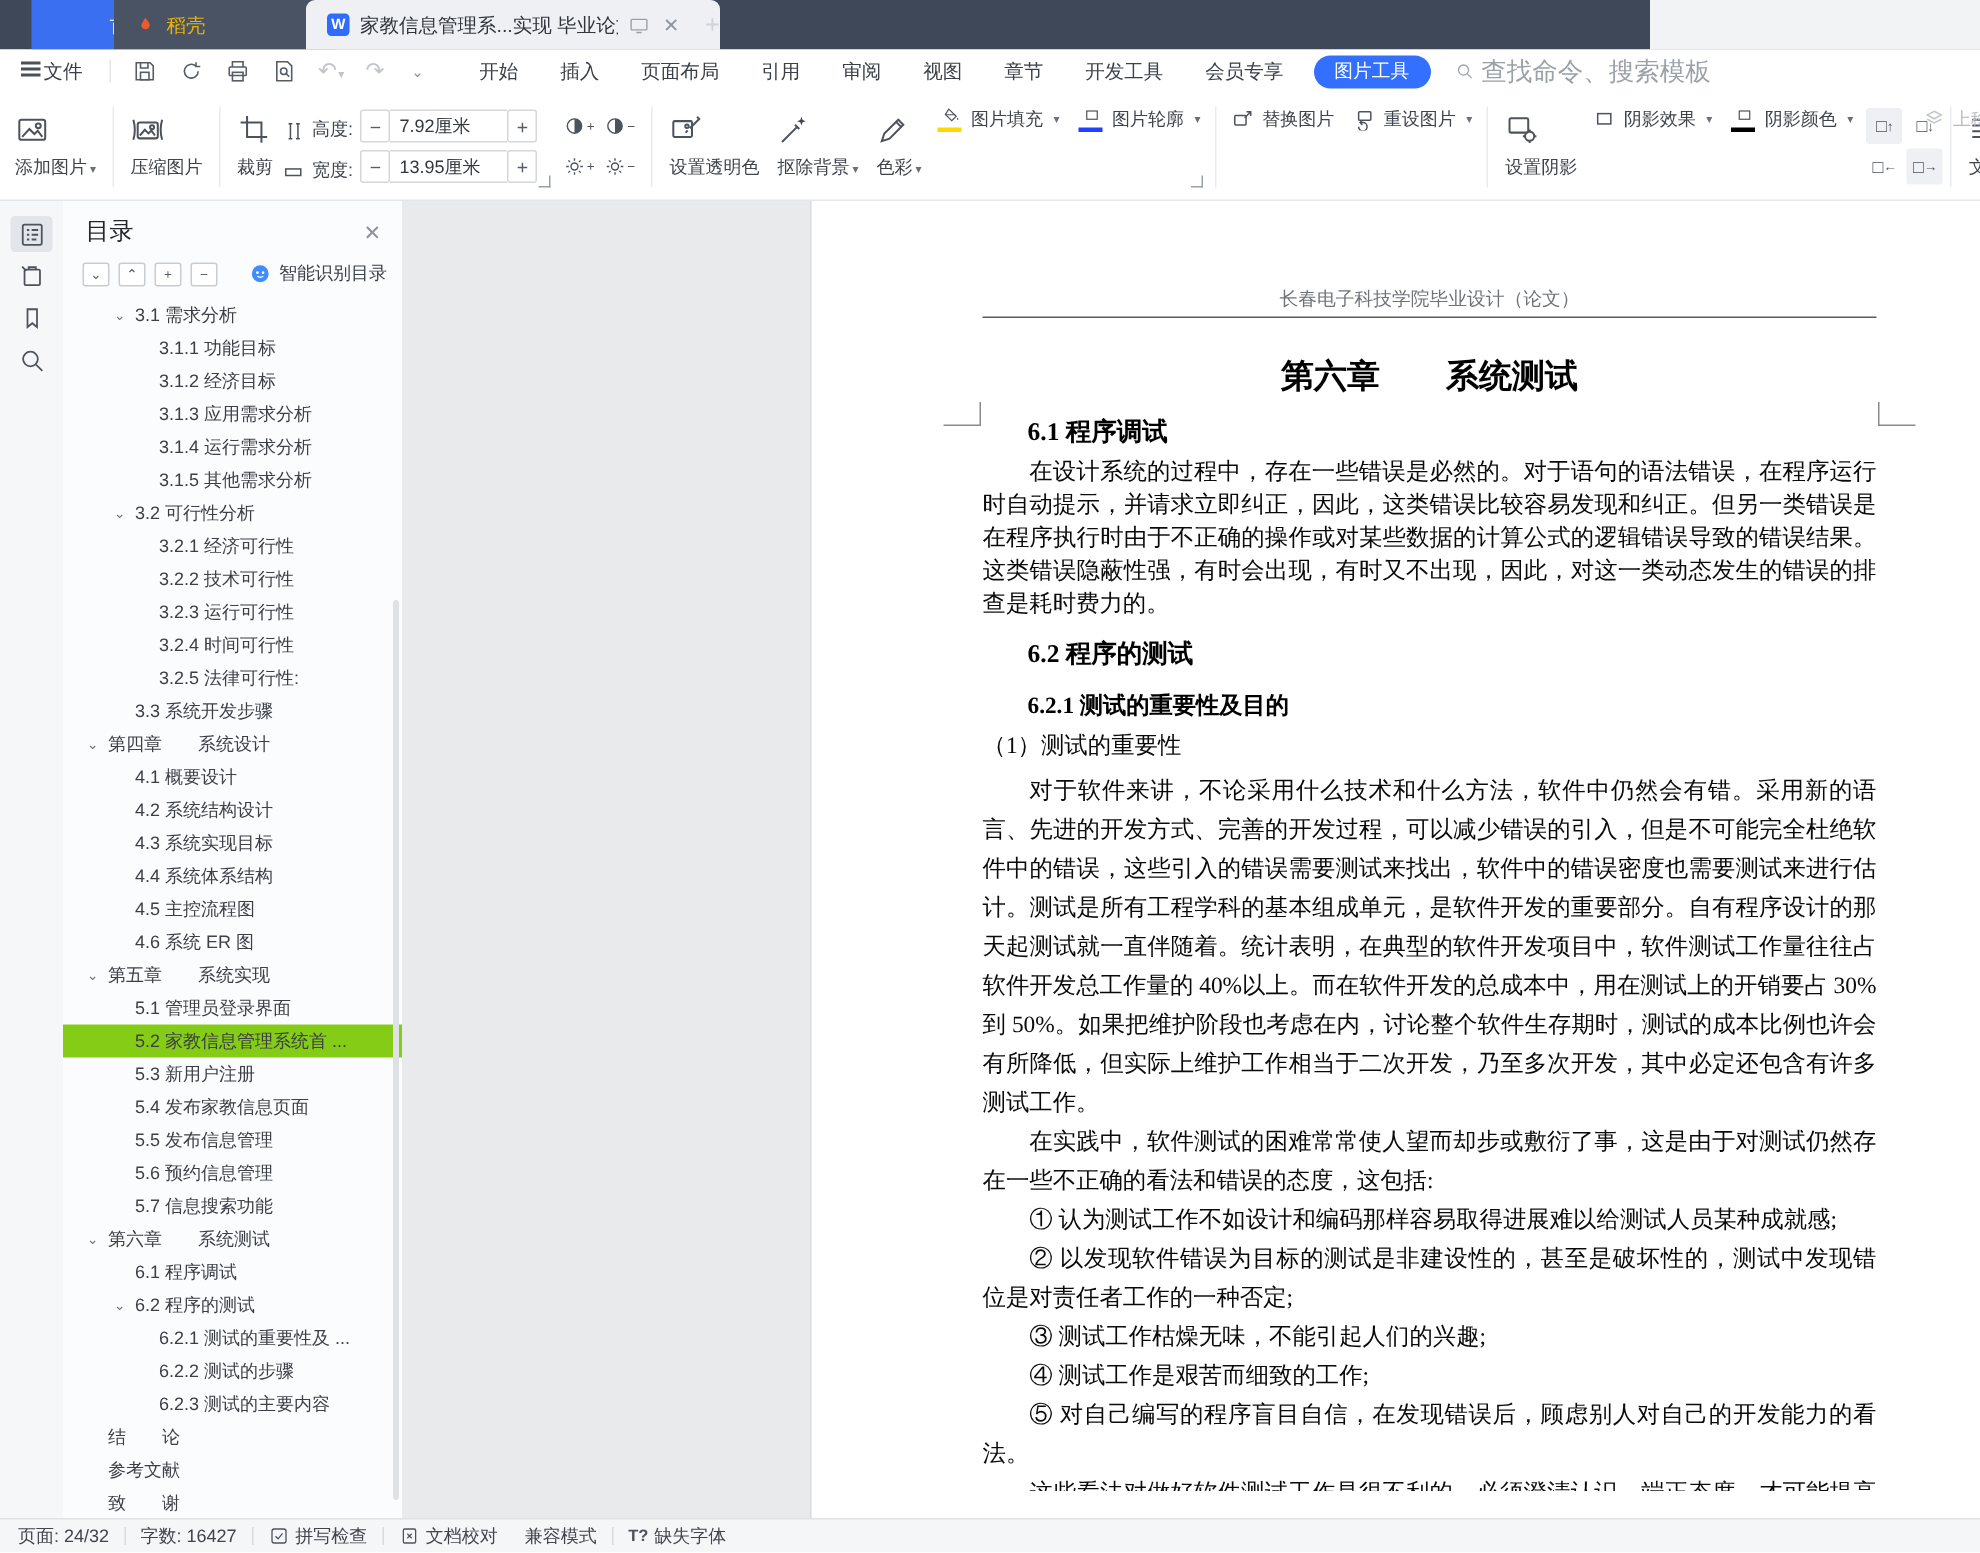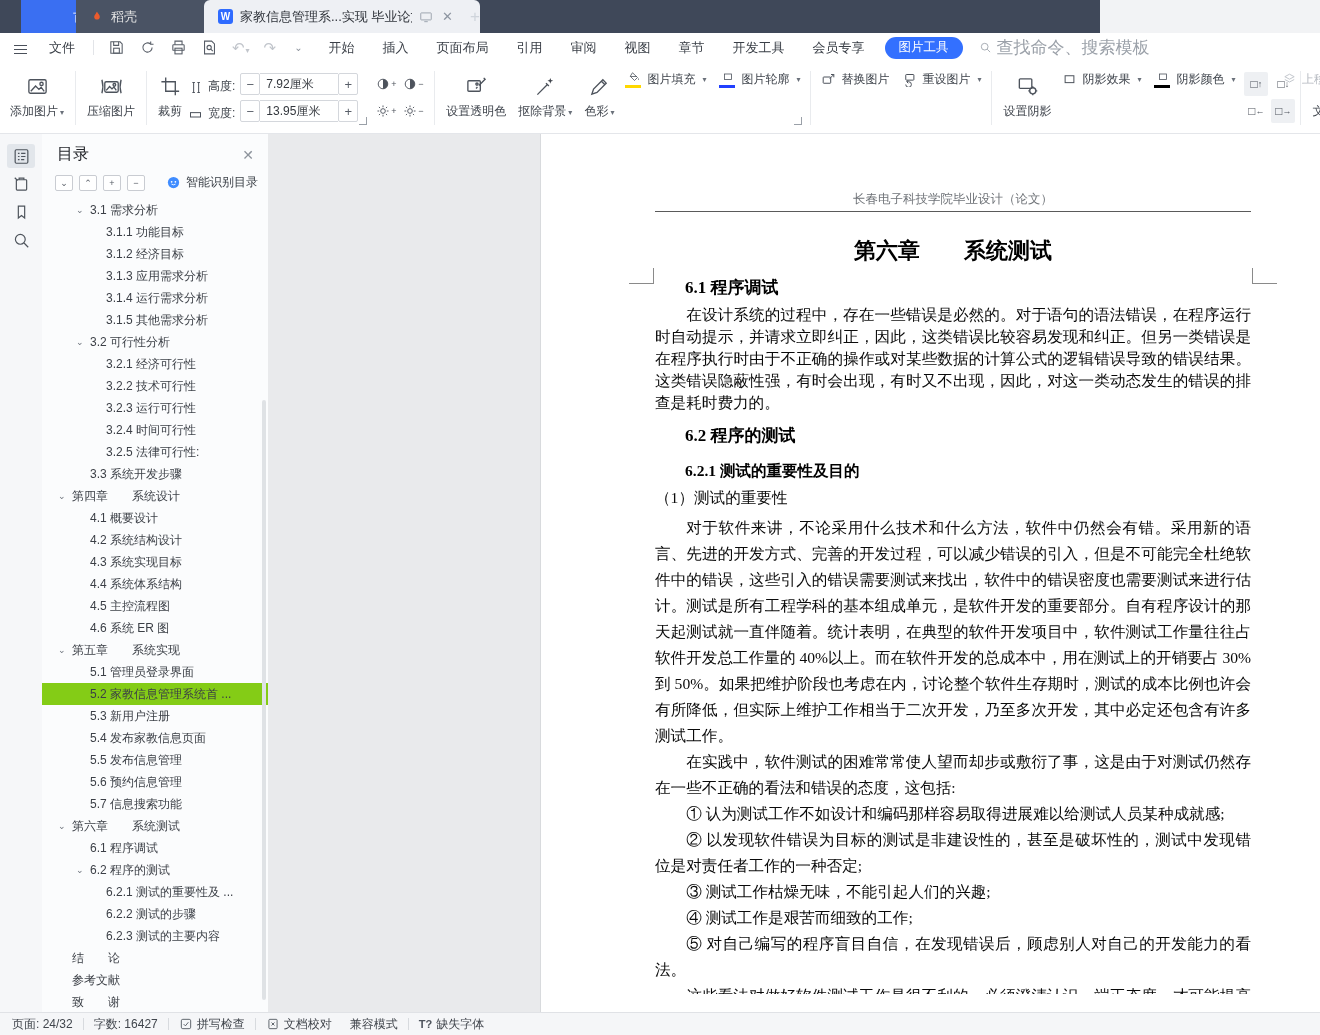--- a/index.html
+++ b/index.html
@@ -3,53 +3,53 @@
 <meta charset="utf-8">
 <style>
   html,body{margin:0;padding:0}
   body{width:1320px;height:1035px;overflow:hidden;font-family:"Liberation Sans",sans-serif;-webkit-font-smoothing:antialiased}
   .app{position:relative;width:1320px;height:1035px;background:#fff;overflow:hidden}
   button{border:none;background:none;padding:0;font:inherit;color:inherit;cursor:default}
 
   
   .tabbar{position:absolute;left:0;top:0;width:1320px;height:33px;background:#3f4859}
   .tabbar .lightend{position:absolute;left:1100px;top:0;width:220px;height:33px;background:#f2f3f5}
-  .tab{height:33px;display:flex;align-items:center;gap:7px;font-size:13px;padding:0 14px;color:#e5e5e5}
+  .tab{height:33px;display:flex;align-items:center;gap:7px;font-size:13px;padding:0 14px;color:#eab308}
   .tab-home{position:absolute;left:21px;top:0;background:#3a6ff2;color:#ffffff;width:64px;justify-content:flex-end}
   .tab-docer{position:absolute;left:76px;top:0;width:120px;background:#4a5364}
   .tab-doc{position:absolute;left:204px;top:0;width:248px;background:#eef0f4;color:#30343b;border-radius:6px 6px 0 0}
   .tab-doc .ttl{white-space:nowrap;overflow:hidden;max-width:172px}
   .wlogo{width:15px;height:15px;background:#2f6bff;color:#fff;border-radius:3px;font-size:10px;font-weight:bold;display:flex;align-items:center;justify-content:center}
   .tab-ic{width:14px;height:14px;stroke:#99a0ab;fill:none;stroke-width:1.6}
   .tab-x{color:#8d95a1;font-size:13px;margin-left:2px}
   .newtab{position:absolute;left:462px;top:0;height:33px;display:flex;align-items:center;color:#cfd4db;font-size:17px;padding:0 8px}
 
   
   .menubar{position:absolute;left:0;top:33px;width:1320px;height:29px;background:#fff;display:flex;align-items:center;font-size:13px;color:#3b4048}
-  .filebtn{display:flex;align-items:flex-end;gap:22px;padding:0 12px 0 14px}
+  .filebtn{display:flex;align-items:flex-start;gap:2px;padding:0 12px 0 14px}
   .hamb{display:inline-block;width:13px}
   .hamb i{display:block;height:1.5px;background:#4a505a;margin:2.5px 0}
   .mdiv{width:1px;height:15px;background:#e2e4e8;margin:0 6px}
   .qicons{display:flex;align-items:center;gap:14px;padding:0 8px}
   .qic{width:17px;height:17px;stroke:#565c66;fill:none;stroke-width:1.5}
   .undo,.redo{color:#c1c5cb;font-size:15px;line-height:1}
   .ddsm{font-size:8px;color:#c1c5cb;margin-left:1px}
   .chevdown{color:#8b919b;font-size:10px;margin-left:4px}
-  .menus{display:flex;align-items:center;gap:28px;margin-left:18px}
+  .menus{display:flex;align-items:center;gap:28px;margin-left:29px}
   .menu-item{white-space:nowrap}
   .pill{margin-left:20px;background:#3370ff;color:#fff;height:22px;border-radius:11px;display:flex;align-items:center;padding:0 14px;font-size:12.5px}
   .searchbox{display:flex;align-items:center;gap:5px;color:#9ba1a9;font-size:17px;margin-left:16px}
   .sic{width:13px;height:13px;stroke:#9ba1a9;fill:none;stroke-width:1.6}
 
   
   .ribbon{position:absolute;left:0;top:62px;width:1320px;height:72px;background:#fff;border-bottom:1px solid #e4e6ea;display:flex;align-items:center;padding-left:4px;box-sizing:border-box}
   .ic{width:23px;height:23px;stroke:#4d535c;fill:none;stroke-width:1.4}
   .ic16{width:15px;height:15px;stroke:#4d535c;fill:none;stroke-width:1.6;flex:none}
   .vdiv{width:1px;height:54px;background:#e9ebee;margin:0 5px;flex:none}
-  .big{display:flex;flex-direction:column;align-items:center;justify-content:center;gap:5px;padding:0 6px;height:62px;font-size:12px;color:#3f444c;flex:none;white-space:nowrap}
+  .big{display:flex;flex-direction:column;align-items:flex-start;justify-content:center;gap:5px;padding:0 6px;height:62px;font-size:12px;color:#3f444c;flex:none;white-space:nowrap}
   .dd{font-size:8px;color:#6a707a;margin-left:2px}
   .col2{display:flex;flex-direction:row;justify-content:center;gap:3px;height:62px;flex:none}
   .rowbtn{display:flex;align-items:center;gap:5px;font-size:12px;color:#3f444c;height:25px;padding:0 5px;white-space:nowrap}
   .rowbtn.gray,.big.gray{color:#b6bac1}
   .rowbtn.gray .ic16{stroke:#c3c7cd}
   .sizegrp{position:relative;display:flex;align-items:center;gap:2px;height:62px;padding-right:12px;flex:none}
   .sizecol{display:flex;flex-direction:column;gap:5px}
   .sizerow{display:flex;align-items:flex-end;gap:5px;font-size:12px;color:#3f444c}
   .stepper{display:flex;align-items:center}
   .stp{width:20px;height:22px;border:1px solid #d4d7dc;border-radius:2px;font-size:13px;color:#585e68;display:flex;align-items:center;justify-content:center;background:#fff}

